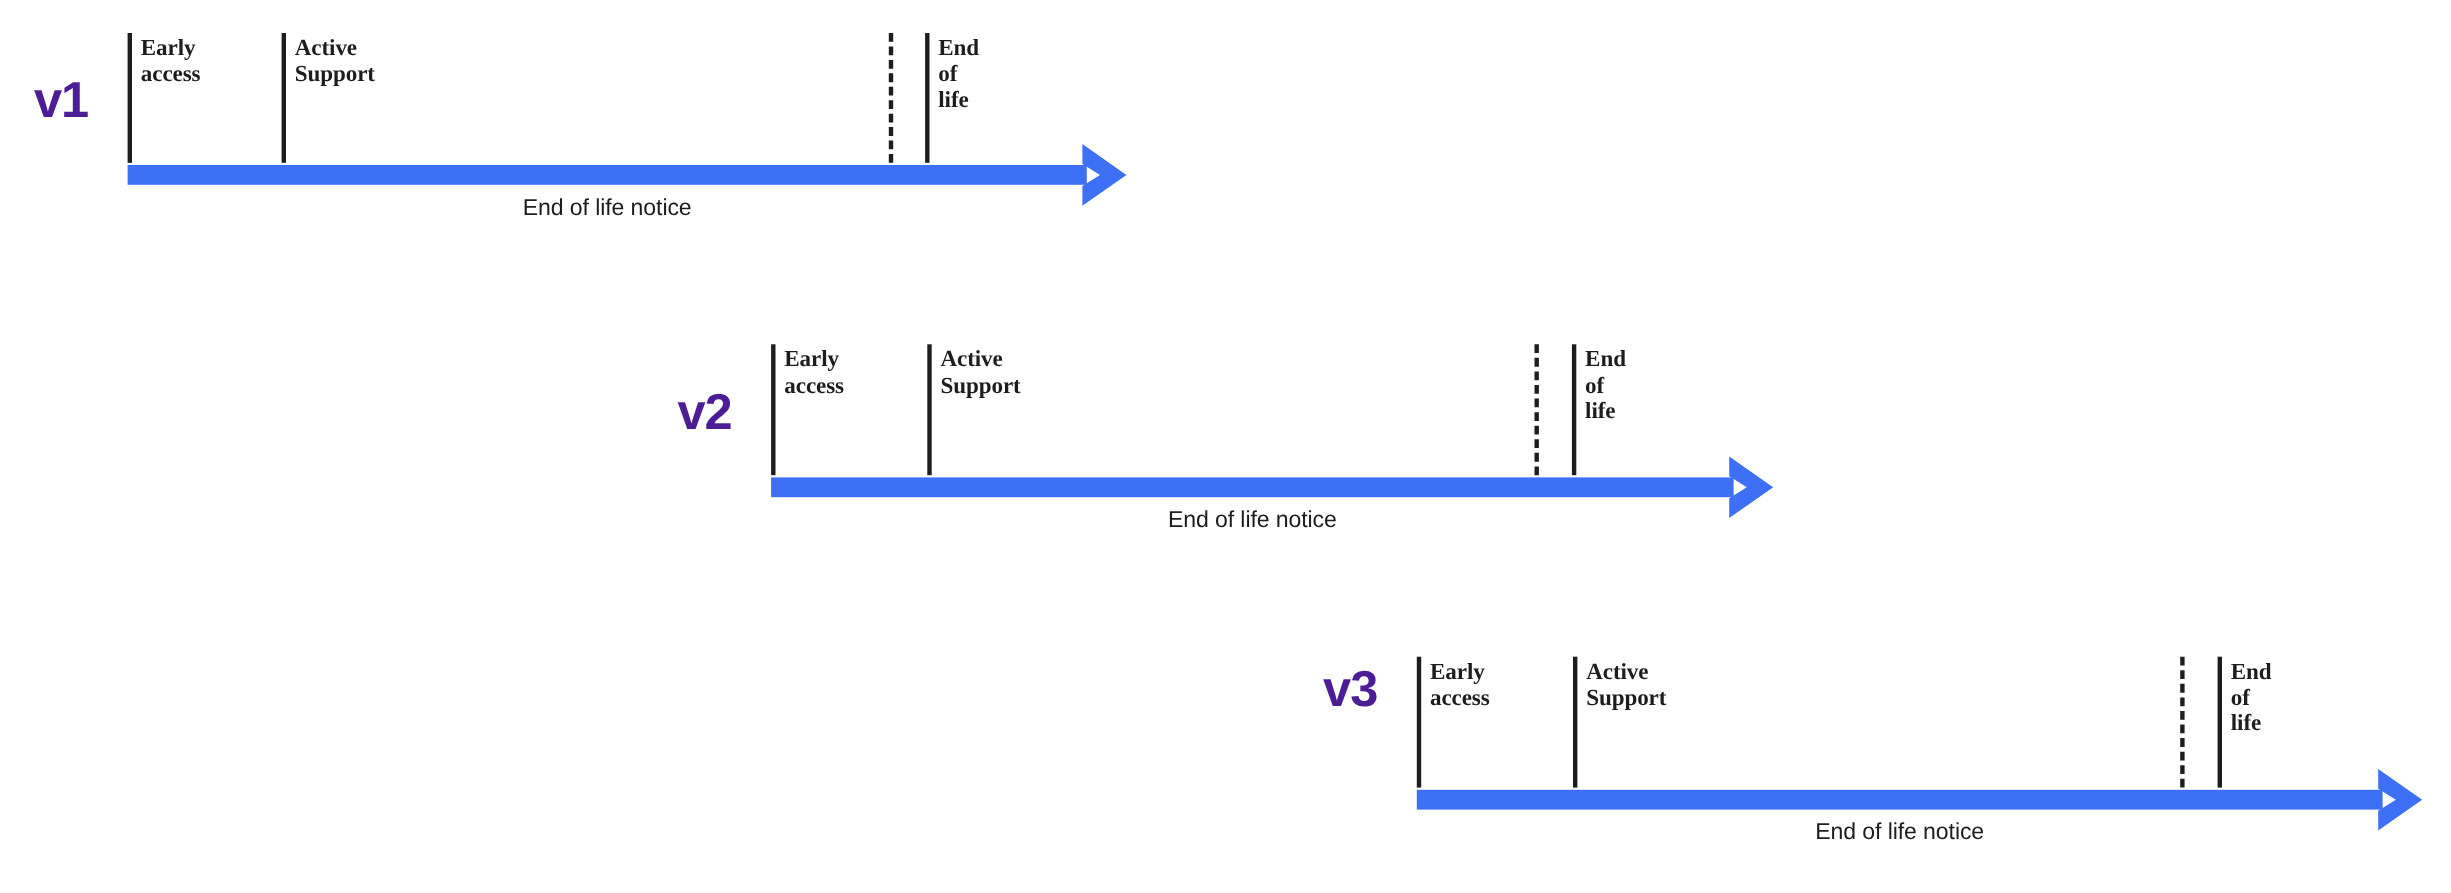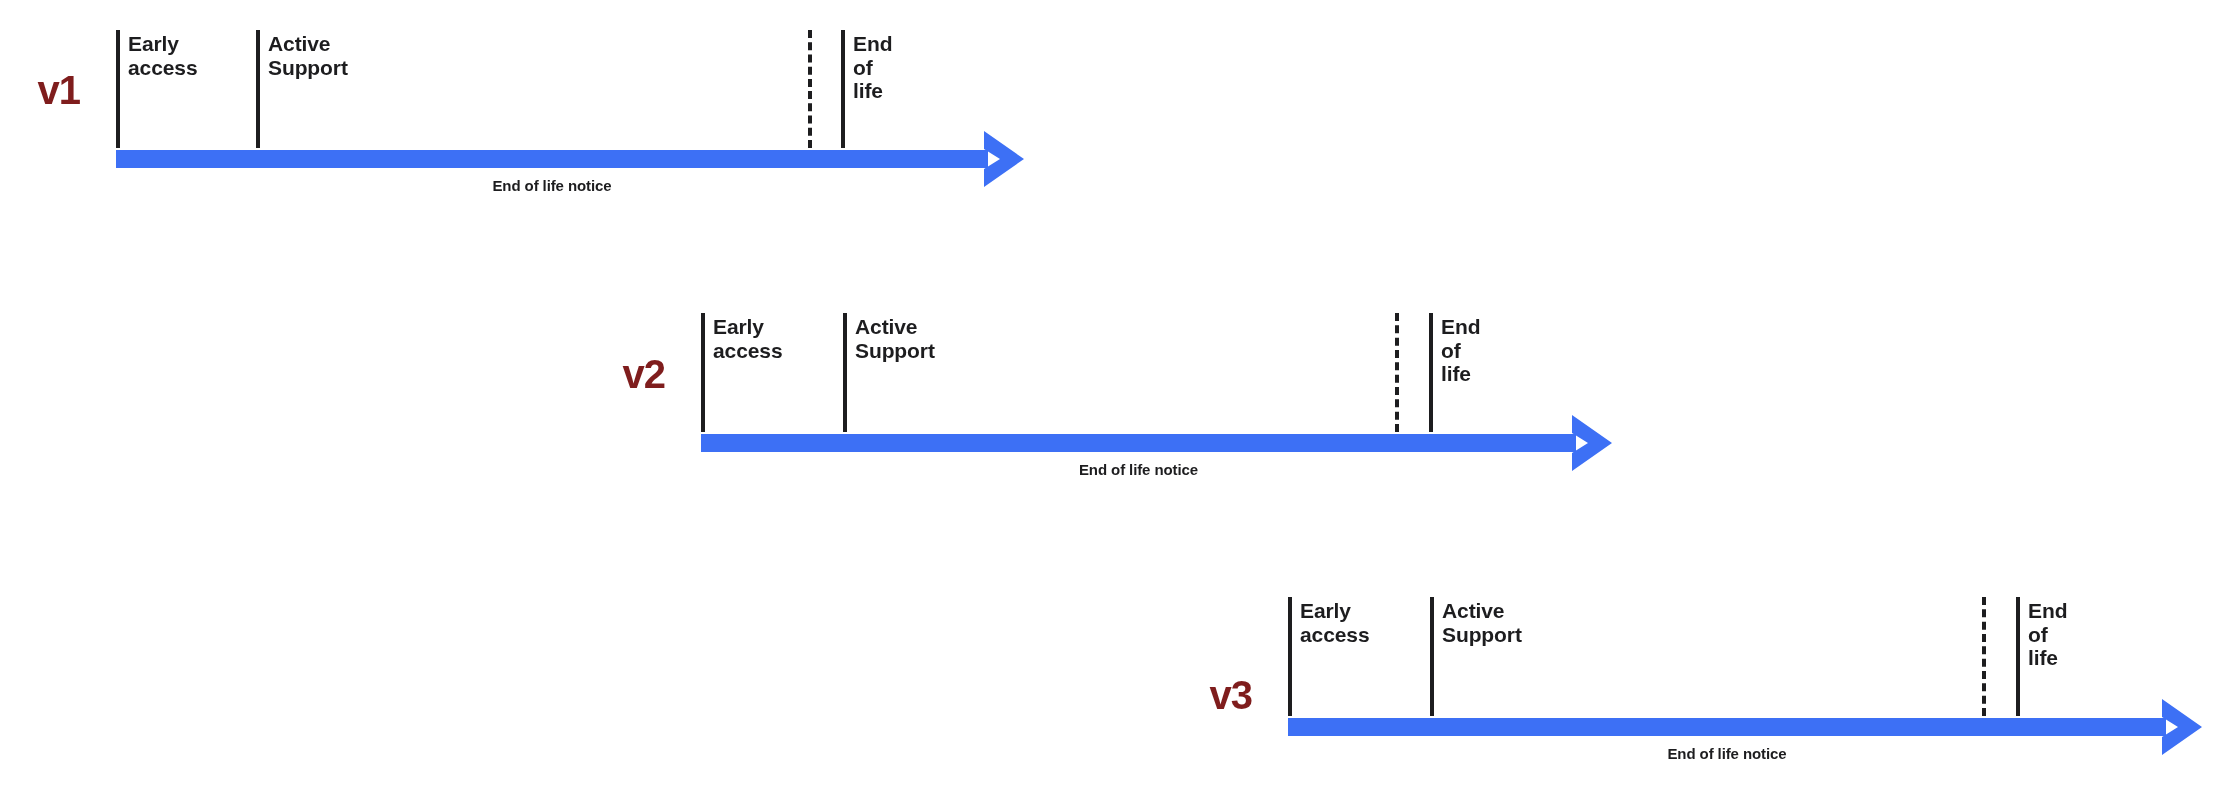--- a/index.html
+++ b/index.html
@@ -10,23 +10,23 @@
     position:relative;overflow:hidden;
     -webkit-font-smoothing:antialiased;
   }
   #diagram{position:absolute;inset:0;}
 
   .row{position:absolute;}
 
   
   .ver-label{
     position:absolute;
-    font-size:40px;
+    font-size:46px;
     font-weight:700;
-    color:#7f1d1d;
+    color:#4c1d95;
     letter-spacing:-1px;
     line-height:1;
     white-space:nowrap;
     text-align:right;
     transform:translateY(-50%);
   }
 
   
   .vline{
     position:absolute;
@@ -54,27 +54,28 @@
 
   
   .seg-label{
     position:absolute;
     font-size:21px;
     font-weight:700;
     color:#1d1d1f;
     line-height:1.12;
     white-space:pre-line;
     letter-spacing:-0.1px;
+    font-family:Liberation Serif, serif;
   }
 
   
   .notice-label{
     position:absolute;
-    font-size:15px;
-    font-weight:700;
+    font-size:21px;
+    font-weight:400;
     color:#1d1d1f;
     line-height:1;
     white-space:nowrap;
     letter-spacing:-0.1px;
   }
 </style>
 </head>
 <body style="width: 2228px; height: 812px; background: rgb(255, 255, 255);">
 
 <div id="diagram">
@@ -108,21 +109,21 @@
       <div class="seg-label" style="left: 1441px; top: 315px; color: rgb(29, 29, 31);">End of life</div>
       <div class="bar" style="left: 701px; top: 434px; width: 875px; background: rgb(61, 112, 245);"></div>
       <div class="arrow-chevron" style="left: 1568px; top: 413px;">
         <svg viewBox="0 0 46 60" preserveAspectRatio="none">
           <path d="M4,2 L44,30 L4,58 L4,40 L20,30 L4,20 Z" fill="#3d70f5"></path>
         </svg>
       </div>
       <div class="notice-label" style="left: 701px; width: 875px; text-align: center; top: 462px; color: rgb(29, 29, 31);">End of life notice</div>
     </div>
     <div class="row">
-      <div class="ver-label" style="left: 1172px; top: 695px; width: 80px;">v3</div>
+      <div class="ver-label" style="left: 1172px; top: 626px; width: 80px;">v3</div>
       <div class="vline" style="left: 1288px; top: 597px; height: 119px; background: rgb(29, 29, 31);"></div>
       <div class="vline" style="left: 1430px; top: 597px; height: 119px; background: rgb(29, 29, 31);"></div>
       <div class="vline" style="left: 2016px; top: 597px; height: 119px; background: rgb(29, 29, 31);"></div>
       <div class="vline dashed" style="left: 1982px; top: 597px; height: 119px; border-left-color: rgb(29, 29, 31);"></div>
       <div class="seg-label" style="left: 1300px; top: 599px; color: rgb(29, 29, 31);">Early
 access</div>
       <div class="seg-label" style="left: 1442px; top: 599px; color: rgb(29, 29, 31);">Active Support</div>
       <div class="seg-label" style="left: 2028px; top: 599px; color: rgb(29, 29, 31);">End of life</div>
       <div class="bar" style="left: 1288px; top: 718px; width: 878px; background: rgb(61, 112, 245);"></div>
       <div class="arrow-chevron" style="left: 2158px; top: 697px;">

